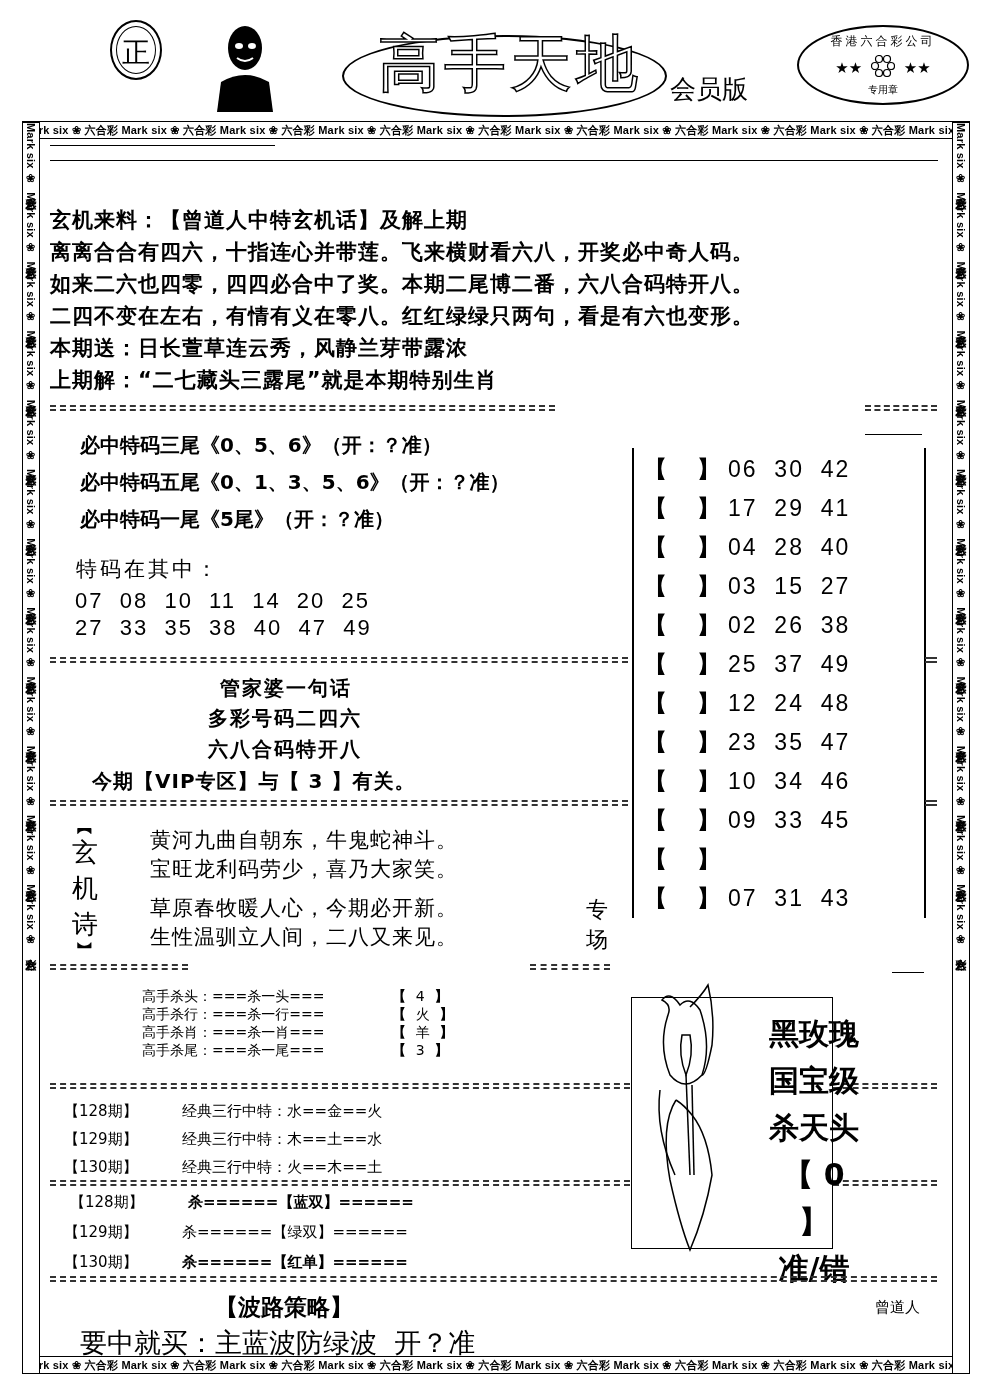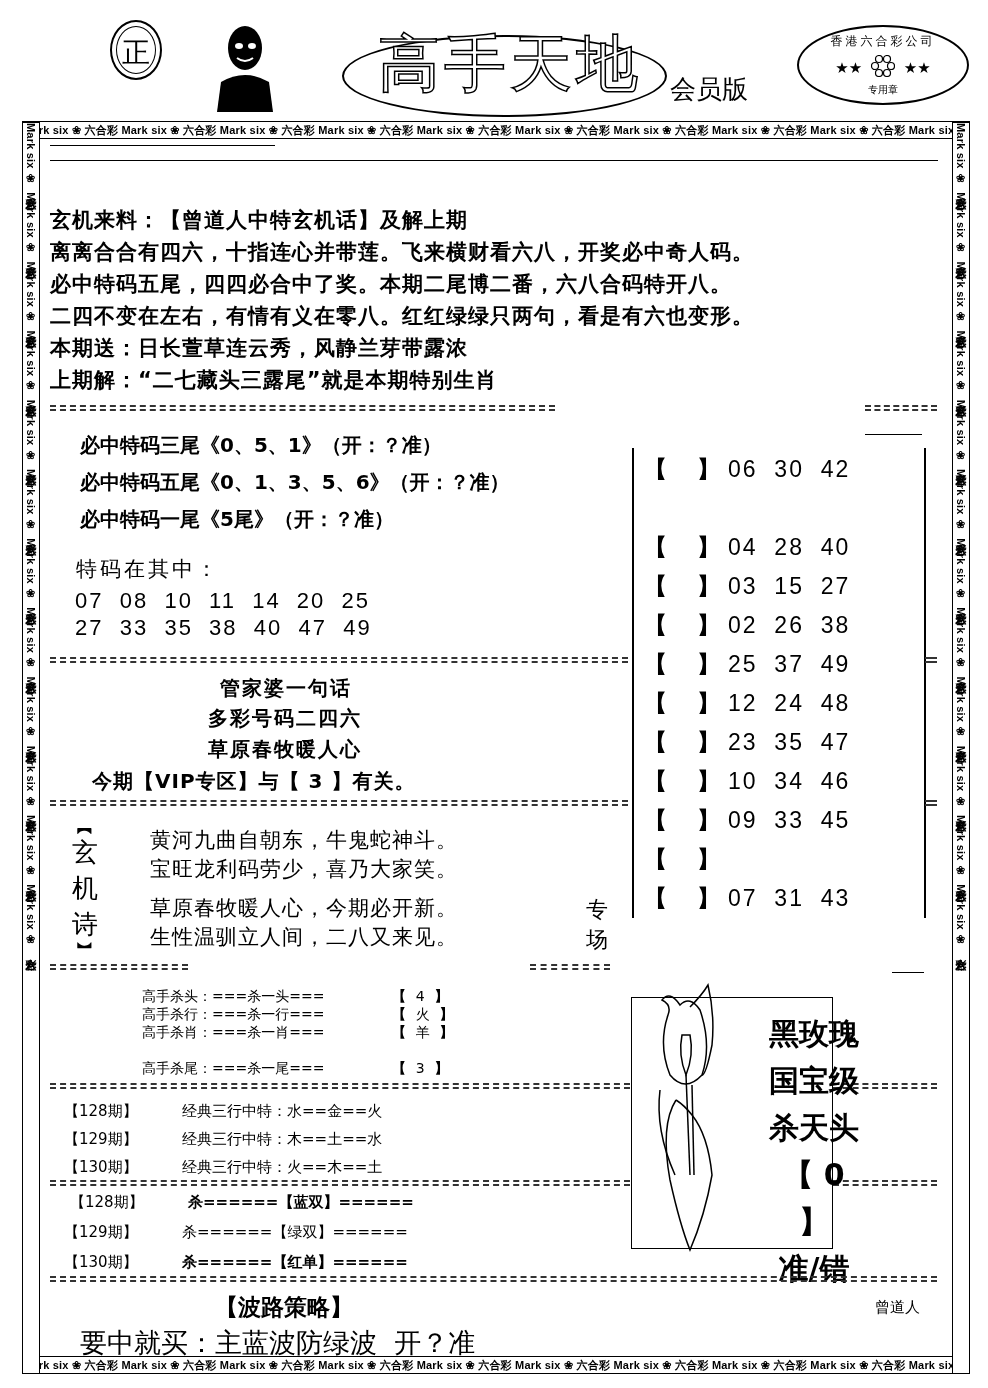--- a/index.html
+++ b/index.html
@@ -82,55 +82,56 @@
 </div>
 <div class="frame-strip strip-v" style="left:952px;">
   <span>Mark six ❀ 六合彩 Mark six ❀ 六合彩 Mark six ❀ 六合彩 Mark six ❀ 六合彩 Mark six ❀ 六合彩 Mark six ❀ 六合彩 Mark six ❀ 六合彩 Mark six ❀ 六合彩 Mark six ❀ 六合彩 Mark six ❀ 六合彩 Mark six ❀ 六合彩 Mark six ❀ 六合彩</span>
 </div>
 
 <div class="hr" style="left:50px;top:145px;width:225px;"></div>
 <div class="hr" style="left:50px;top:160px;width:888px;"></div>
 
 <div class="line l-big" style="left:50px;top:206px;">玄机来料：【曾道人中特玄机话】及解上期</div>
 <div class="line l-big" style="left:50px;top:238px;">离离合合有四六，十指连心并带莲。飞来横财看六八，开奖必中奇人码。</div>
-<div class="line l-big" style="left:50px;top:270px;">必中特码五尾，四四必合中了奖。本期二尾博二番，六八合码特开八。</div>
+<div class="line l-big" style="left:50px;top:270px;">如来二六也四零，四四必合中了奖。本期二尾博二番，六八合码特开八。</div>
 <div class="line l-big" style="left:50px;top:302px;">二四不变在左右，有情有义在零八。红红绿绿只两句，看是有六也变形。</div>
 <div class="line l-big" style="left:50px;top:334px;">本期送：日长萱草连云秀，风静兰芽带露浓</div>
 <div class="line l-big" style="left:50px;top:366px;">上期解：“二七藏头三露尾”就是本期特别生肖</div>
 
 <div class="sep" style="left:50px;top:405px;width:505px;"></div>
 <div class="sep" style="left:865px;top:405px;width:72px;"></div>
 
-<div class="line l-mid" style="left:80px;top:432px;">必中特码三尾《0、5、1》（开：？准）</div>
+<div class="line l-mid" style="left:80px;top:432px;">必中特码三尾《0、5、6》（开：？准）</div>
 <div class="line l-mid" style="left:80px;top:469px;">必中特码五尾《0、1、3、5、6》（开：？准）</div>
 <div class="line l-mid" style="left:80px;top:506px;">必中特码一尾《5尾》（开：？准）</div>
 <div class="line" style="left:76px;top:555px;font-size:21px;letter-spacing:3px;">特码在其中：</div>
 <div class="line l-num" style="left:75px;top:588px;white-space:pre;">07  08  10  11  14  20  25</div>
 <div class="line l-num" style="left:75px;top:615px;white-space:pre;">27  33  35  38  40  47  49</div>
 
 <div class="hr" style="left:865px;top:434px;width:57px;"></div>
 <div class="bracket-list">
   <div class="br-row" style="top:3px;"><span class="lb">【</span><span class="rb">】</span><span class="nums" style="white-space:pre;">06  30  42</span></div>
+  <div class="br-row" style="top:42px;"><span class="lb">【</span><span class="rb">】</span><span class="nums" style="white-space:pre;">17  29  41</span></div>
   <div class="br-row" style="top:81px;"><span class="lb">【</span><span class="rb">】</span><span class="nums" style="white-space:pre;">04  28  40</span></div>
   <div class="br-row" style="top:120px;text-align:right;"><span class="lb">【</span><span class="rb">】</span><span class="nums" style="white-space:pre;">03  15  27</span></div>
   <div class="br-row" style="top:159px;"><span class="lb">【</span><span class="rb">】</span><span class="nums" style="white-space:pre;">02  26  38</span></div>
   <div class="br-row" style="top:198px;"><span class="lb">【</span><span class="rb">】</span><span class="nums" style="white-space:pre;">25  37  49</span></div>
   <div class="br-row" style="top:237px;"><span class="lb">【</span><span class="rb">】</span><span class="nums" style="white-space:pre;">12  24  48</span></div>
   <div class="br-row" style="top:276px;"><span class="lb">【</span><span class="rb">】</span><span class="nums" style="white-space:pre;">23  35  47</span></div>
   <div class="br-row" style="top:315px;"><span class="lb">【</span><span class="rb">】</span><span class="nums" style="white-space:pre;">10  34  46</span></div>
   <div class="br-row" style="top:354px;"><span class="lb">【</span><span class="rb">】</span><span class="nums" style="white-space:pre;">09  33  45</span></div>
   <div class="br-row" style="top:393px;"><span class="lb">【</span><span class="rb">】</span><span class="nums" style="white-space:pre;"></span></div>
   <div class="br-row" style="top:432px;"><span class="lb">【</span><span class="rb">】</span><span class="nums" style="white-space:pre;">07  31  43</span></div>
 </div>
 
 <div class="sep" style="left:50px;top:657px;width:578px;"></div>
 <div class="sep" style="left:925px;top:657px;width:12px;"></div>
 <div class="line l-mid" style="left:220px;top:675px;letter-spacing:2px;">管家婆一句话</div>
 <div class="line l-mid" style="left:208px;top:705px;letter-spacing:2px;">多彩号码二四六</div>
-<div class="line l-mid" style="left:208px;top:736px;letter-spacing:2px;">草原春牧暖人心</div>
+<div class="line l-mid" style="left:208px;top:736px;letter-spacing:2px;">六八合码特开八</div>
 <div class="line l-mid" style="left:92px;top:768px;letter-spacing:1px;">今期【VIP专区】与【 3 】有关。</div>
 <div class="sep" style="left:50px;top:800px;width:578px;"></div>
 <div class="sep" style="left:925px;top:800px;width:12px;"></div>
 
 <div class="abs" style="left:70px;top:822px;width:30px;height:136px;text-align:center;">
   <div style="font-weight:bold;font-size:16px;line-height:12px;">︻</div>
   <div style="font-size:26px;line-height:36px;">玄</div>
   <div style="font-size:26px;line-height:36px;">机</div>
   <div style="font-size:26px;line-height:36px;">诗</div>
   <div style="font-weight:bold;font-size:16px;line-height:12px;">︼</div>
@@ -144,21 +145,21 @@
   <div>场</div>
 </div>
 <div class="sep" style="left:50px;top:964px;width:138px;"></div>
 <div class="sep" style="left:530px;top:964px;width:80px;"></div>
 <div class="hr" style="left:892px;top:972px;width:32px;"></div>
 
 <div class="abs kill" style="left:142px;top:987px;">
   <div style="white-space:nowrap;"><span style="display:inline-block;width:250px;">高手杀头：===杀一头===</span><span style="font-weight:bold;">【&nbsp;&nbsp;<span style="font-weight:normal;">4</span>&nbsp;&nbsp;】</span></div>
   <div style="white-space:nowrap;"><span style="display:inline-block;width:250px;">高手杀行：===杀一行===</span><span style="font-weight:bold;">【&nbsp;&nbsp;<span style="font-weight:normal;">火</span>&nbsp;&nbsp;】</span></div>
   <div style="white-space:nowrap;"><span style="display:inline-block;width:250px;">高手杀肖：===杀一肖===</span><span style="font-weight:bold;">【&nbsp;&nbsp;<span style="font-weight:normal;">羊</span>&nbsp;&nbsp;】</span></div>
-  <div style="white-space:nowrap;"><span style="display:inline-block;width:250px;margin-top:18px;">高手杀尾：===杀一尾===</span><span style="font-weight:bold;">【&nbsp;&nbsp;<span style="font-weight:normal;">3</span>&nbsp;&nbsp;】</span></div>
+  <div style="white-space:nowrap;"><span style="display:inline-block;width:250px;">高手杀尾：===杀一尾===</span><span style="font-weight:bold;">【&nbsp;&nbsp;<span style="font-weight:normal;">3</span>&nbsp;&nbsp;】</span></div>
 </div>
 
 <div class="sep" style="left:50px;top:1083px;width:580px;"></div>
 <div class="sep" style="left:833px;top:1083px;width:104px;"></div>
 <div class="abs hist" style="left:64px;top:1097px;">
   <div style="white-space:nowrap;"><span style="display:inline-block;width:118px;">【128期】</span><span>经典三行中特：水==金==火</span></div>
   <div style="white-space:nowrap;"><span style="display:inline-block;width:118px;">【129期】</span><span>经典三行中特：木==土==水</span></div>
   <div style="white-space:nowrap;"><span style="display:inline-block;width:118px;">【130期】</span><span>经典三行中特：火==木==土</span></div>
 </div>
 <div class="sep" style="left:50px;top:1180px;width:580px;"></div>

